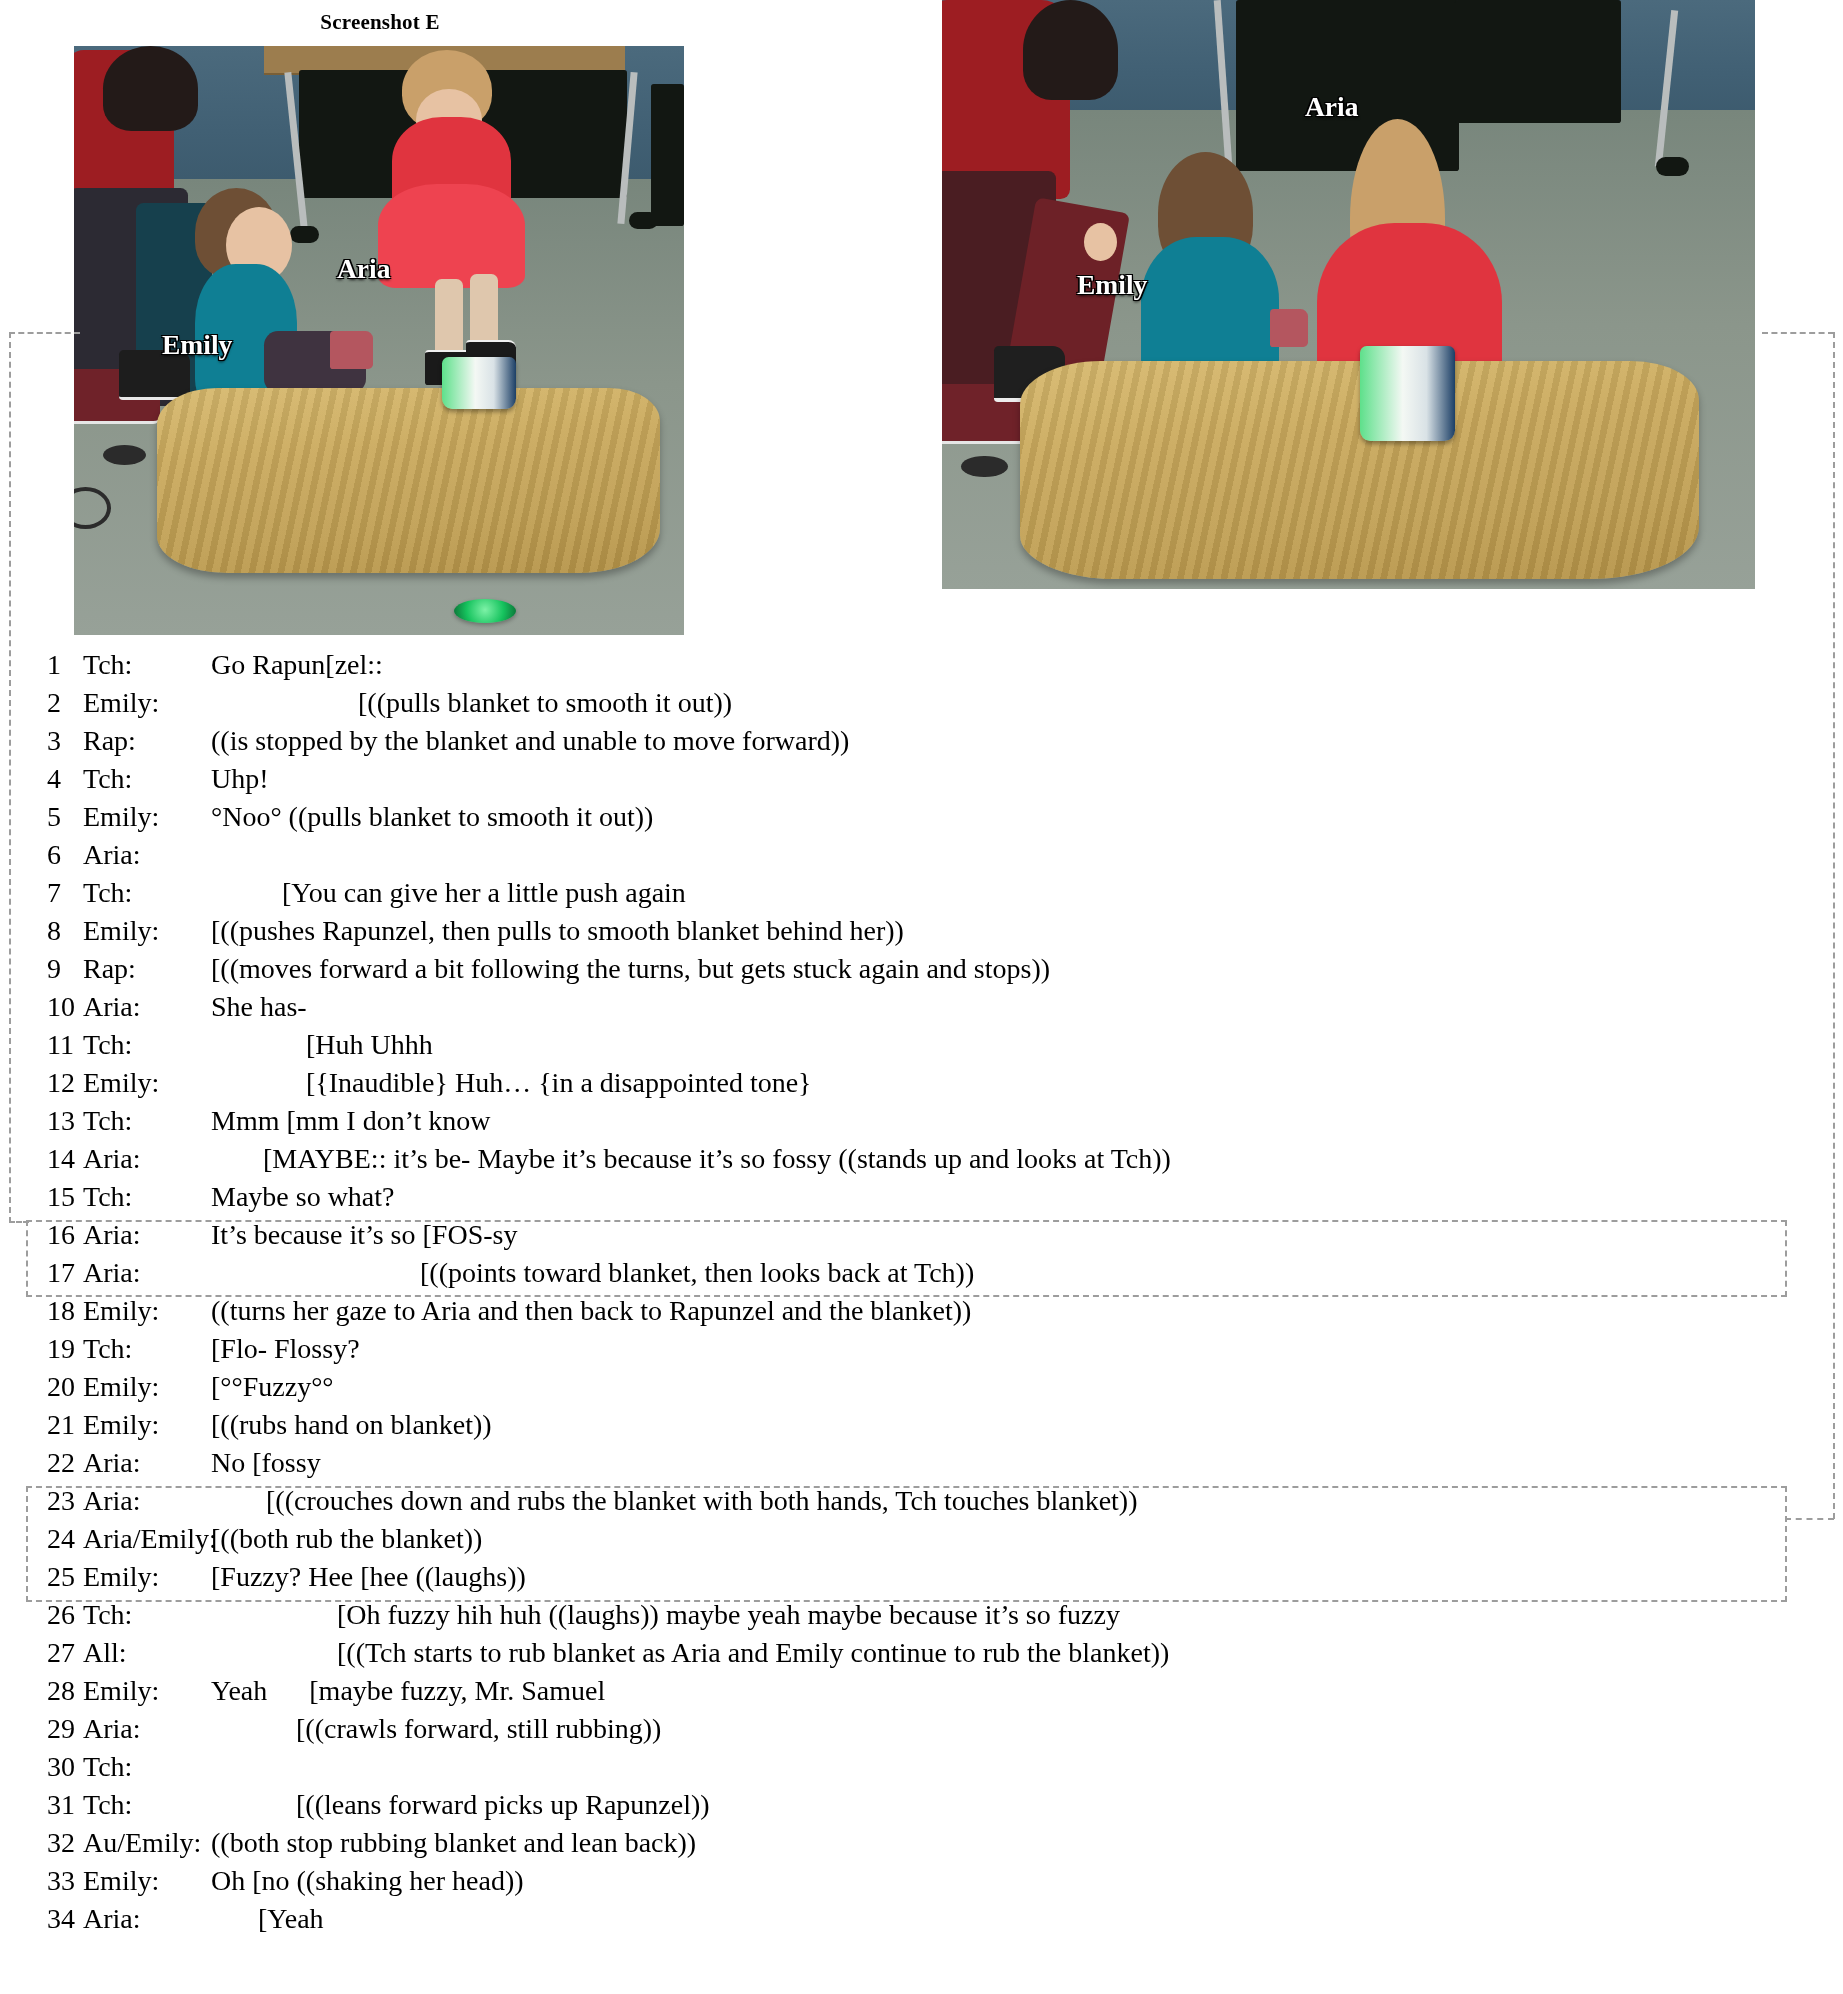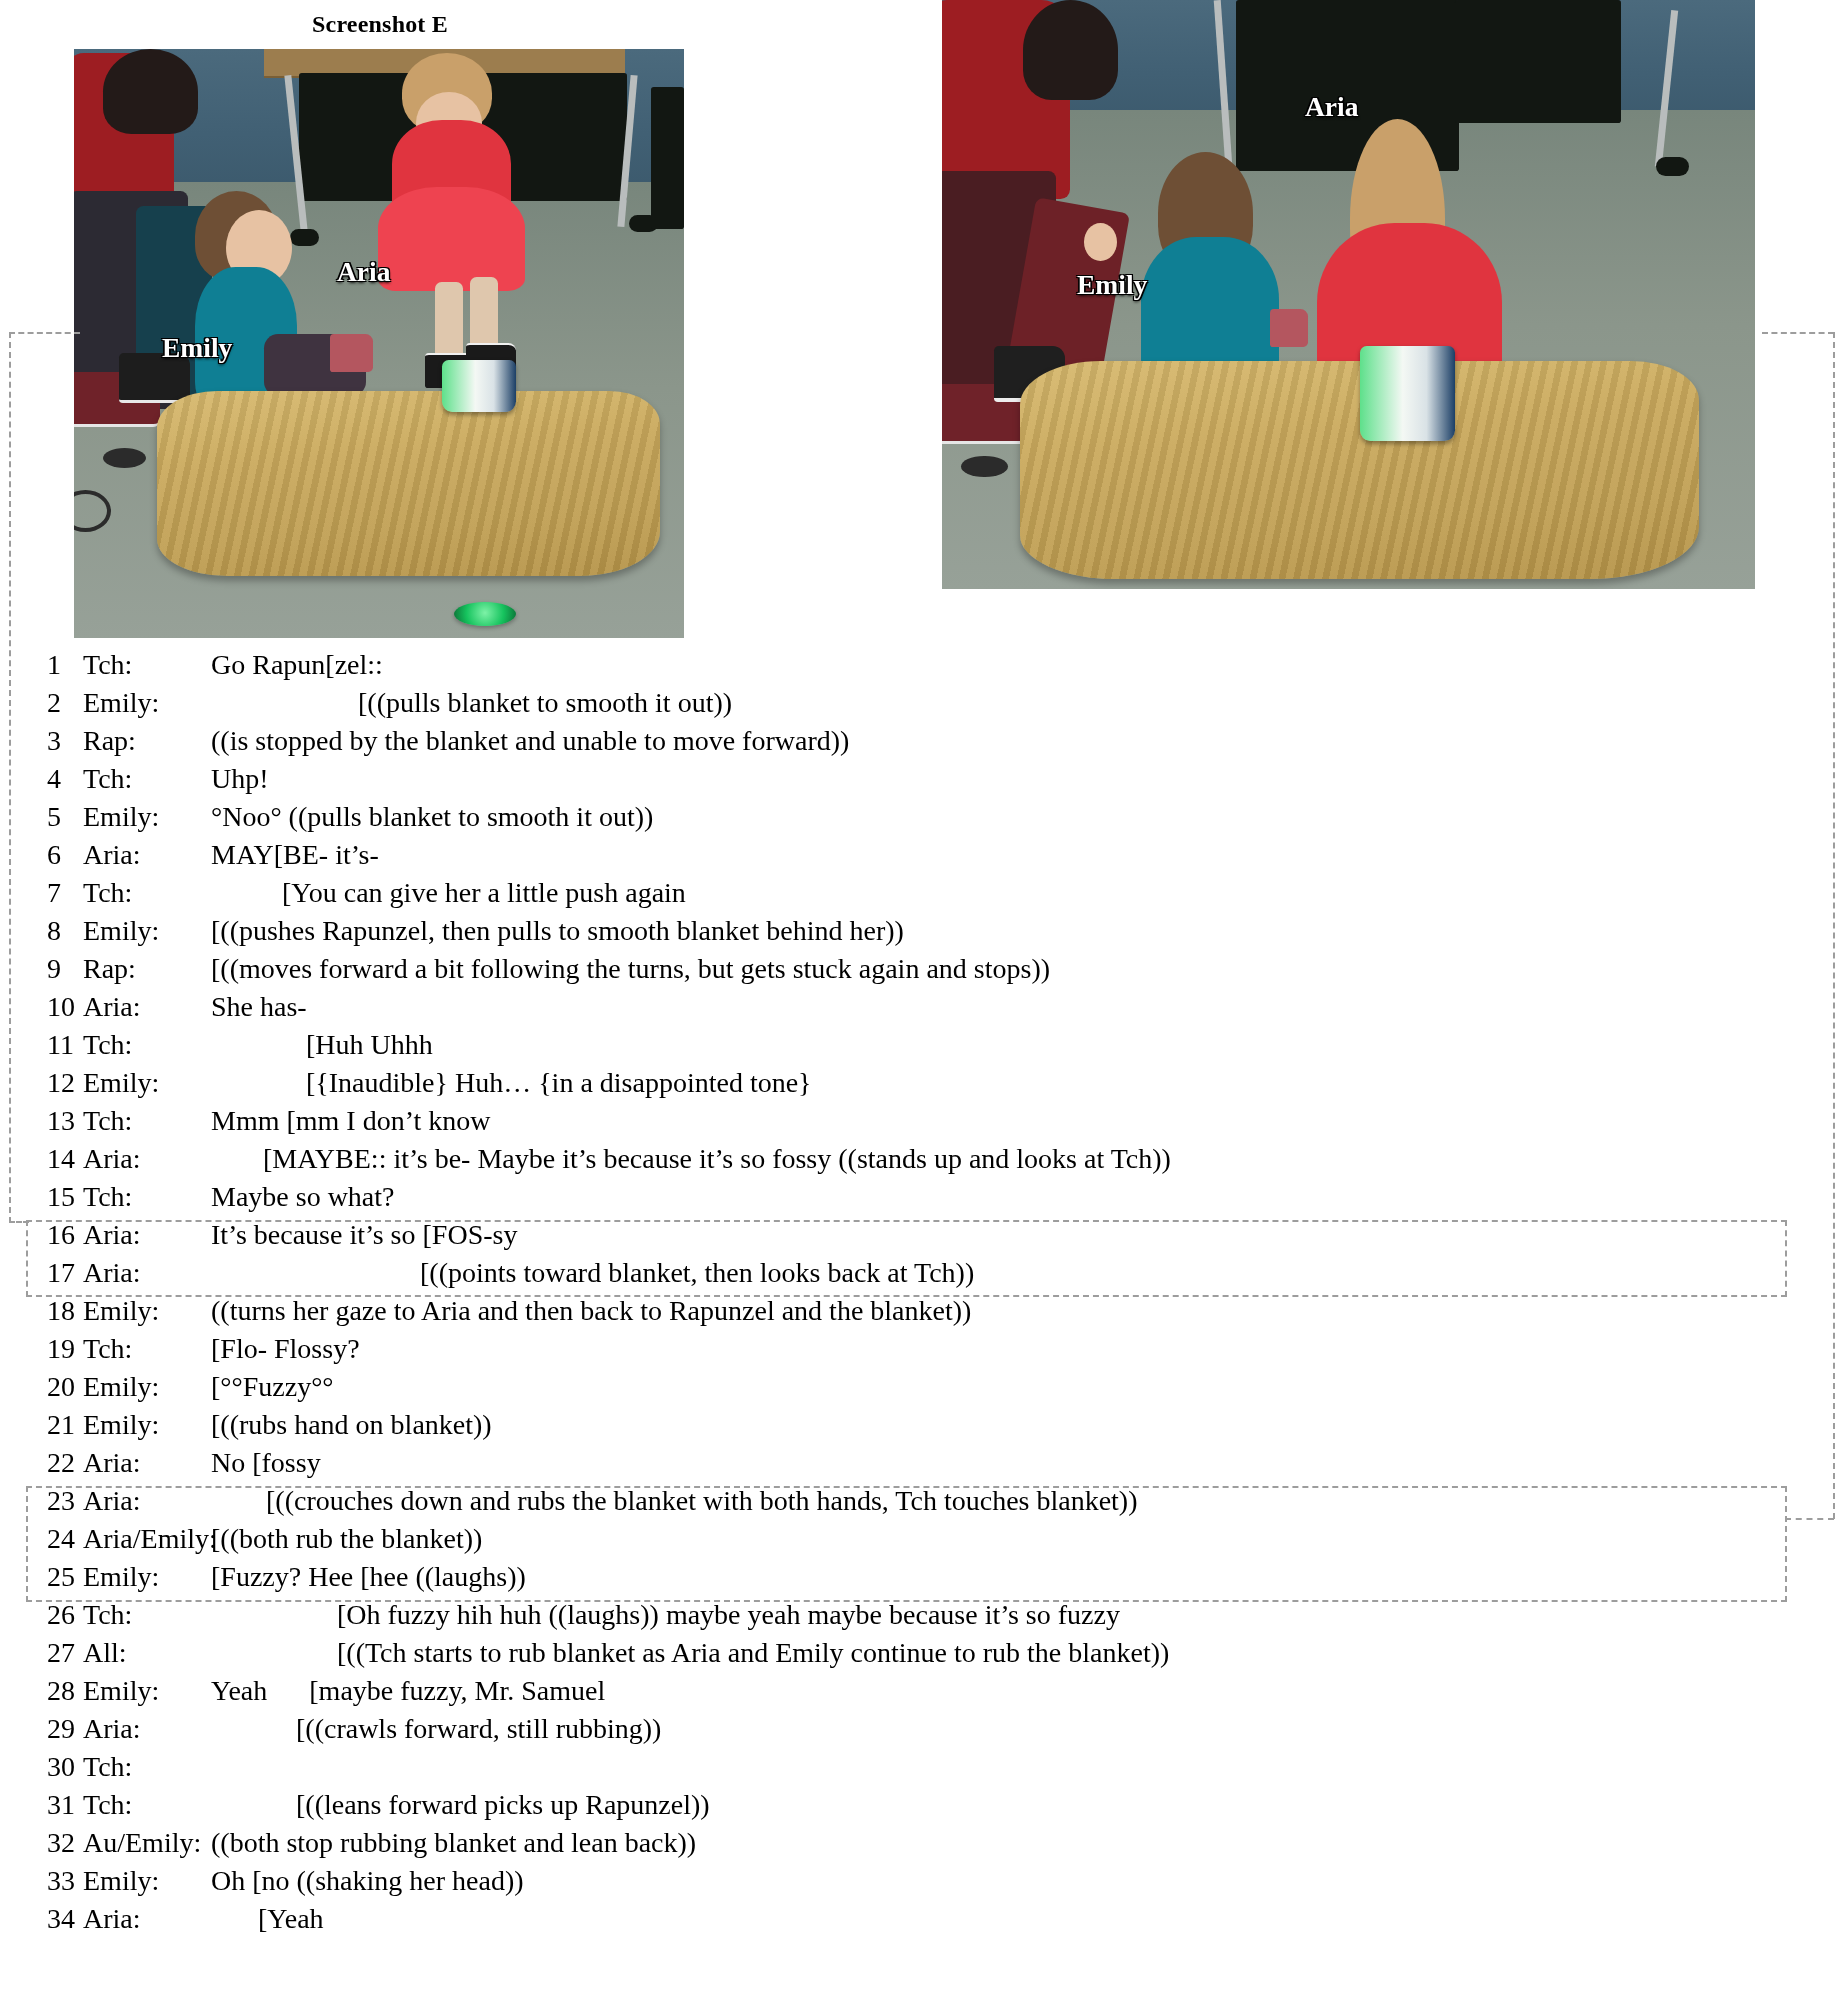--- a/index.html
+++ b/index.html
@@ -27,21 +27,21 @@
   .shot-col {
     position: absolute;
     top: 0;
   }
   .shot-col.left  { left: 74px;  width: 612px; }
   .shot-col.right { left: 942px; width: 814px; }
 
   .shot-title {
     text-align: center;
     font-weight: bold;
-    font-size: 24px;
+    font-size: 21px;
     letter-spacing: 0.2px;
     line-height: 1;
     padding-top: 12.3px;
     padding-bottom: 12.3px;
   }
 
   .photo {
     position: relative;
     overflow: hidden;
     background: #ec4899;
@@ -363,21 +363,20 @@
 
   <div class="trow">
     <span class="c-num">5</span>
     <span class="c-spk">Emily:</span>
     <span class="c-txt" style="padding-left:0px">°Noo° ((pulls blanket to smooth it out))</span>
   </div>
 
   <div class="trow">
     <span class="c-num">6</span>
     <span class="c-spk">Aria:</span>
-    <span class="c-txt" style="padding-left:0px">MAY[BE- it’s-</span>
   </div>
 
   <div class="trow">
     <span class="c-num">7</span>
     <span class="c-spk">Tch:</span>
     <span class="c-txt" style="padding-left:71px">[You can give her a little push again</span>
   </div>
 
   <div class="trow">
     <span class="c-num">8</span>

